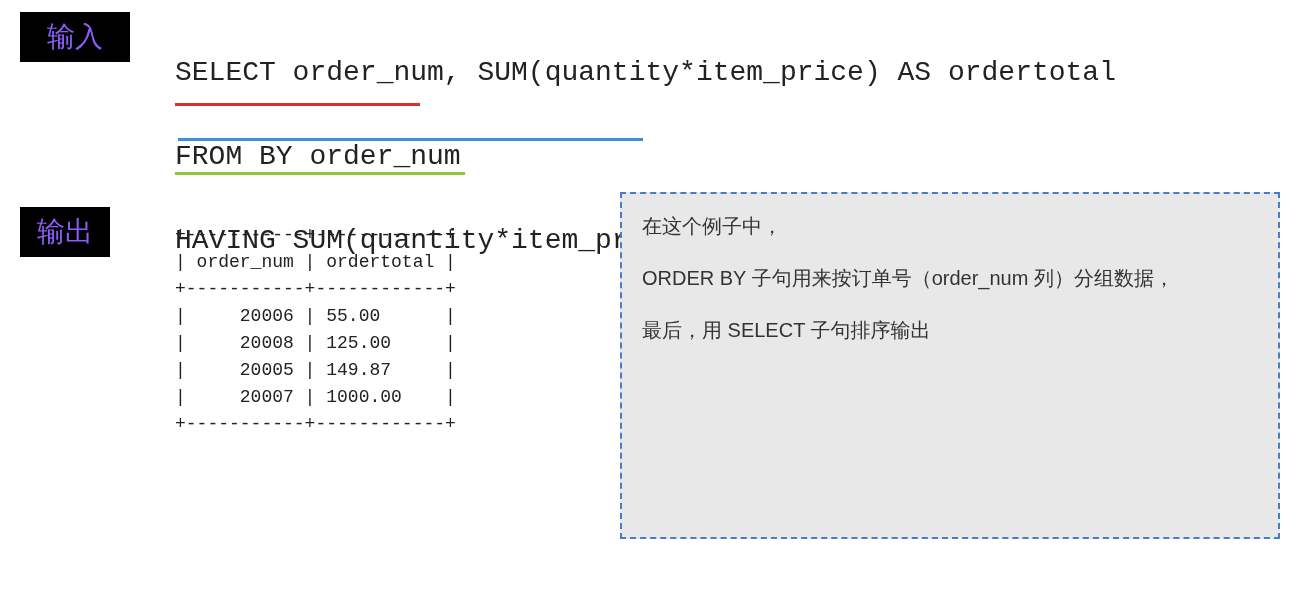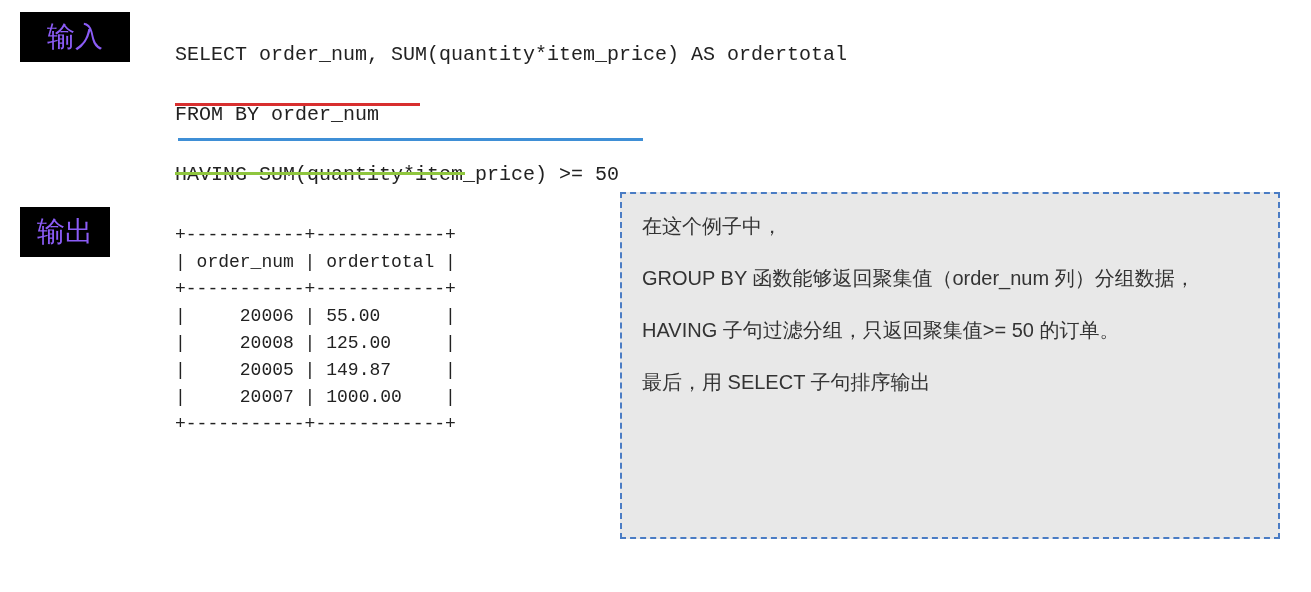--- a/index.html
+++ b/index.html
@@ -32,21 +32,21 @@
     .output-label {
       position: absolute;
       left: 20px;
       top: 207px;
       width: 90px;
     }
     .sql-block {
       position: absolute;
       left: 175px;
       top: 10px;
-      font-size: 20px;
+      font-size: 28px;
       color: #222;
       line-height: 1.5;
       white-space: pre;
     }
     .sql-line {
       position: relative;
       display: block;
     }
     .underline-red {
       position: absolute;
@@ -121,16 +121,15 @@
 <span>+-----------+------------+</span>
 <span>|     20006 | 55.00      |</span>
 <span>|     20008 | 125.00     |</span>
 <span>|     20005 | 149.87     |</span>
 <span>|     20007 | 1000.00    |</span>
 <span>+-----------+------------+</span>
 </div>
 
 <div class="explanation-box">
   <p>在这个例子中，</p>
-  <p>GROUP BY 函数能够返回聚集值（order_num 列）分组数据，</p>
-  <p>HAVING 子句过滤分组，只返回聚集值&gt;= 50 的订单。</p>
+  <p>ORDER BY 子句用来按订单号（order_num 列）分组数据，</p>
   <p>最后，用 SELECT 子句排序输出</p>
 </div>
 
 </body></html>

